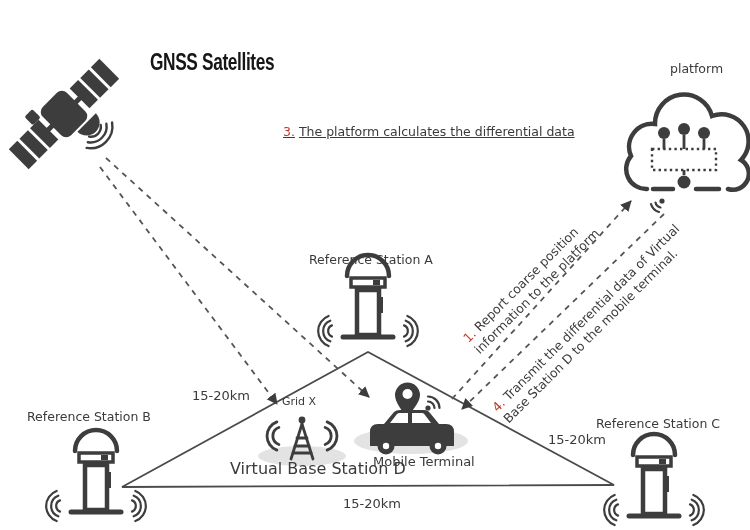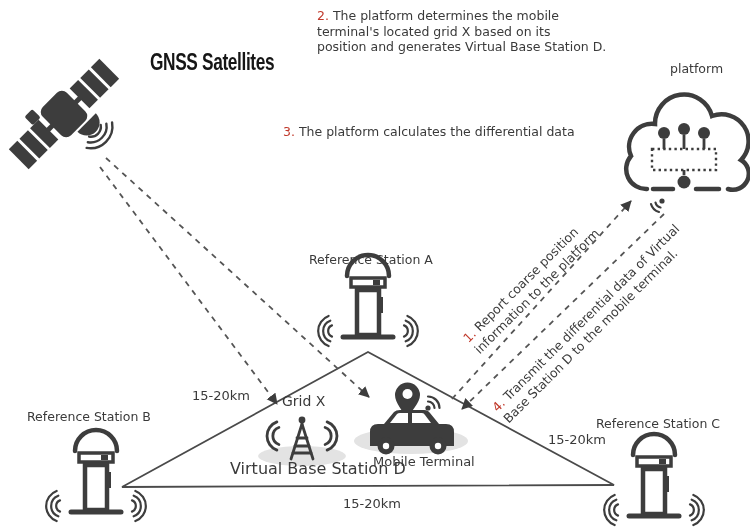--- a/index.html
+++ b/index.html
@@ -140,37 +140,32 @@
 
   <g class="stroke-ink" stroke-width="2.2" stroke-linecap="round">
     <circle class="fill-ink" cx="428" cy="408" r="2.6" stroke="none"></circle>
     <path d="M 428,401.5 A 6.5 6.5 0 0 1 434.5,408"></path>
     <path d="M 428,396.5 A 11.5 11.5 0 0 1 439.5,408"></path>
   </g>
 </svg>
 
 <div class="lbl gnss-title" style="left:150px;top:54px;">GNSS Satellites</div>
 
-<div class="lbl" style="left:317px;top:8px;">
-  <div><span class="num">2.</span><span>The platform determines the mobile</span></div>
-  <div>terminal's located grid X based on its</div>
-  <div>position and generates Virtual Base Station D.</div>
-</div>
 
 <div class="lbl" style="left:670px;top:61px;">platform</div>
 
-<div class="lbl" style="left:283px;top:124px;">
+<div class="lbl" style="left:283px;top:124px;text-decoration:underline;">
   <div><span class="num">3.</span><span>The platform calculates the differential data</span></div>
 </div>
 
 <div class="lbl" style="left:309px;top:252px;">Reference Station A</div>
 <div class="lbl" style="left:596px;top:416px;">Reference Station C</div>
 <div class="lbl" style="left:27px;top:409px;">Reference Station B</div>
 
-<div class="lbl" style="left:282px;top:394px;font-size:14px;">Grid X</div>
+<div class="lbl" style="left:282px;top:394px;font-size:11px;">Grid X</div>
 <div class="lbl" style="left:230px;top:461px;font-size:16px;">Virtual Base Station D</div>
 <div class="lbl" style="left:373px;top:454px;font-size:13px;">Mobile Terminal</div>
 
 <div class="lbl" style="left:192px;top:388px;font-size:13px;">15-20km</div>
 <div class="lbl" style="left:548px;top:432px;font-size:13px;">15-20km</div>
 <div class="lbl" style="left:343px;top:496px;font-size:13px;">15-20km</div>
 
 <div class="lbl rot" style="left:446px;top:270px;">
   <div><span class="num">1.</span><span>Report coarse position</span></div>
   <div>information to the platform</div>

